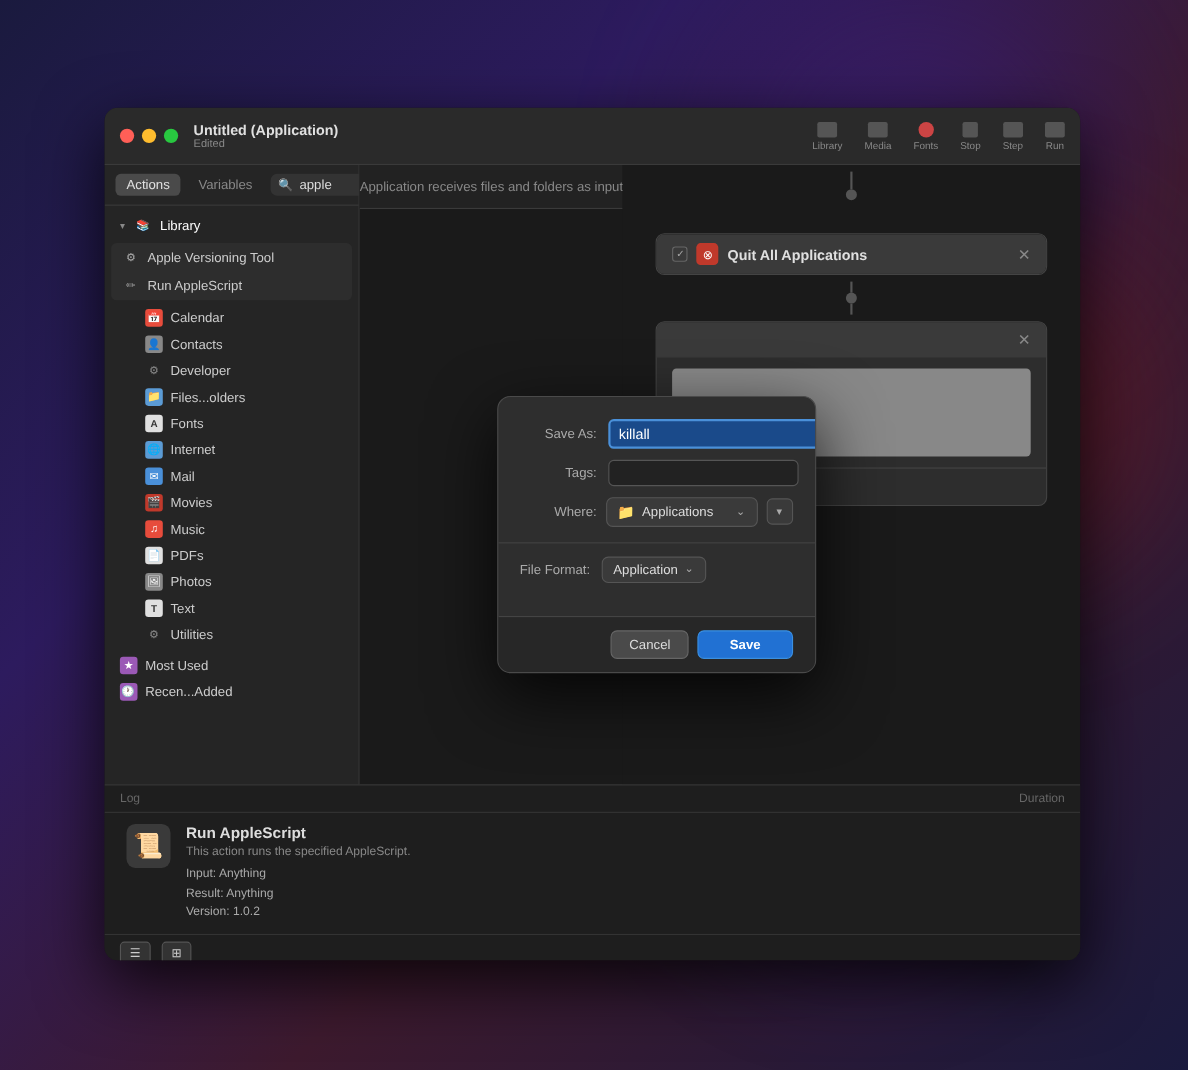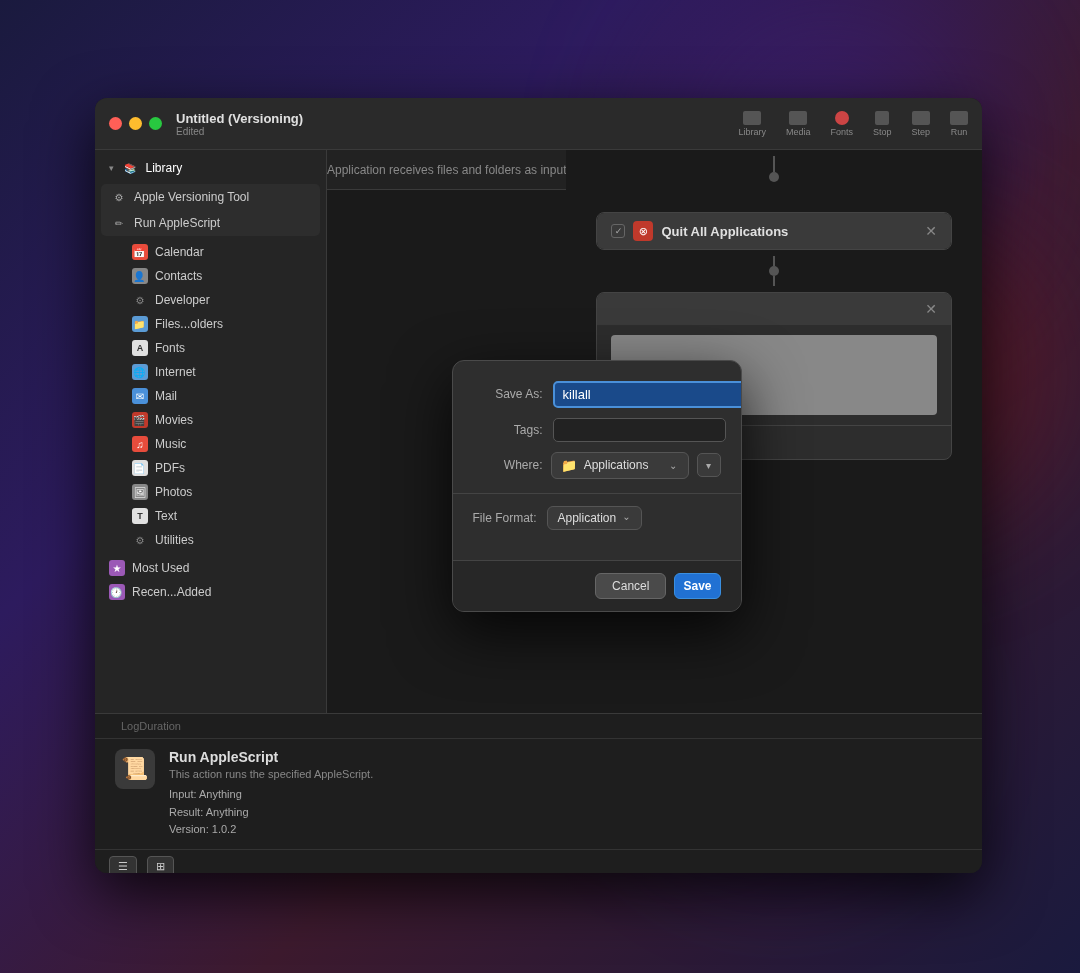--- a/index.html
+++ b/index.html
@@ -405,22 +405,22 @@
     
     .bottom-panel {
       height: 160px;
       background: #1e1e1e;
       border-top: 1px solid #3a3a3a;
       display: flex;
       flex-direction: column;
     }
     .bottom-log-bar {
       display: flex;
-      justify-content: flex-start;
-      padding: 6px 26px;
+      justify-content: space-between;
+      padding: 6px 14px;
       font-size: 11px;
       color: #666;
       border-bottom: 1px solid #333;
     }
 
     .run-applescript-info {
       padding: 10px 20px;
       display: flex;
       gap: 14px;
       align-items: flex-start;
@@ -646,21 +646,21 @@
       border-radius: 6px;
       padding: 5px 16px;
       font-size: 12px;
       color: #ddd;
       cursor: pointer;
     }
     .dialog-save-btn {
       background: #2171d3;
       border: 1px solid #3a8fe0;
       border-radius: 6px;
-      padding: 5px 8px;
+      padding: 5px 28px;
       font-size: 12px;
       color: #fff;
       font-weight: 600;
       cursor: pointer;
     }
   </style>
 </head>
 <body>
 
 <div class="bg-blob bg-blob-1"></div>
@@ -670,21 +670,21 @@
 
 <div class="window">
 
   <div class="title-bar">
     <div class="traffic-lights">
       <div class="traffic-light tl-red"></div>
       <div class="traffic-light tl-yellow"></div>
       <div class="traffic-light tl-green"></div>
     </div>
     <div class="window-title-area">
-      <div class="window-title">Untitled (Versioning)</div>
+      <div class="window-title">Untitled (Application)</div>
       <div class="window-subtitle">Edited</div>
     </div>
     <div class="title-bar-toolbar">
       <div class="toolbar-item">
         <div class="toolbar-icon" style="background:#555; width:18px; height:14px; border-radius:2px;"></div>
         <span class="toolbar-label">Library</span>
       </div>
       <div class="toolbar-item">
         <div class="toolbar-icon" style="background:#555; width:18px; height:14px; border-radius:2px;"></div>
         <span class="toolbar-label">Media</span>
@@ -705,20 +705,29 @@
         <div class="toolbar-icon" style="background:#555; width:18px; height:14px; border-radius:2px;"></div>
         <span class="toolbar-label">Run</span>
       </div>
     </div>
   </div>
 
   <div class="main-content">
 
     <div class="sidebar">
 
+      <div class="sidebar-tabs">
+        <button class="tab-btn active">Actions</button>
+        <button class="tab-btn inactive">Variables</button>
+        <div class="search-bar">
+          <span class="search-icon-inner">🔍</span>
+          <input class="search-input-inner" type="text" value="apple" style="">
+          <span class="search-clear">✕</span>
+        </div>
+      </div>
 
       <div class="sidebar-list">
 
         <div class="sidebar-item expanded">
           <span class="chevron-icon">▾</span>
           <span class="sidebar-item-icon icon-library">📚</span>
           <span>Library</span>
         </div>
 
         <div class="apple-script-list">

